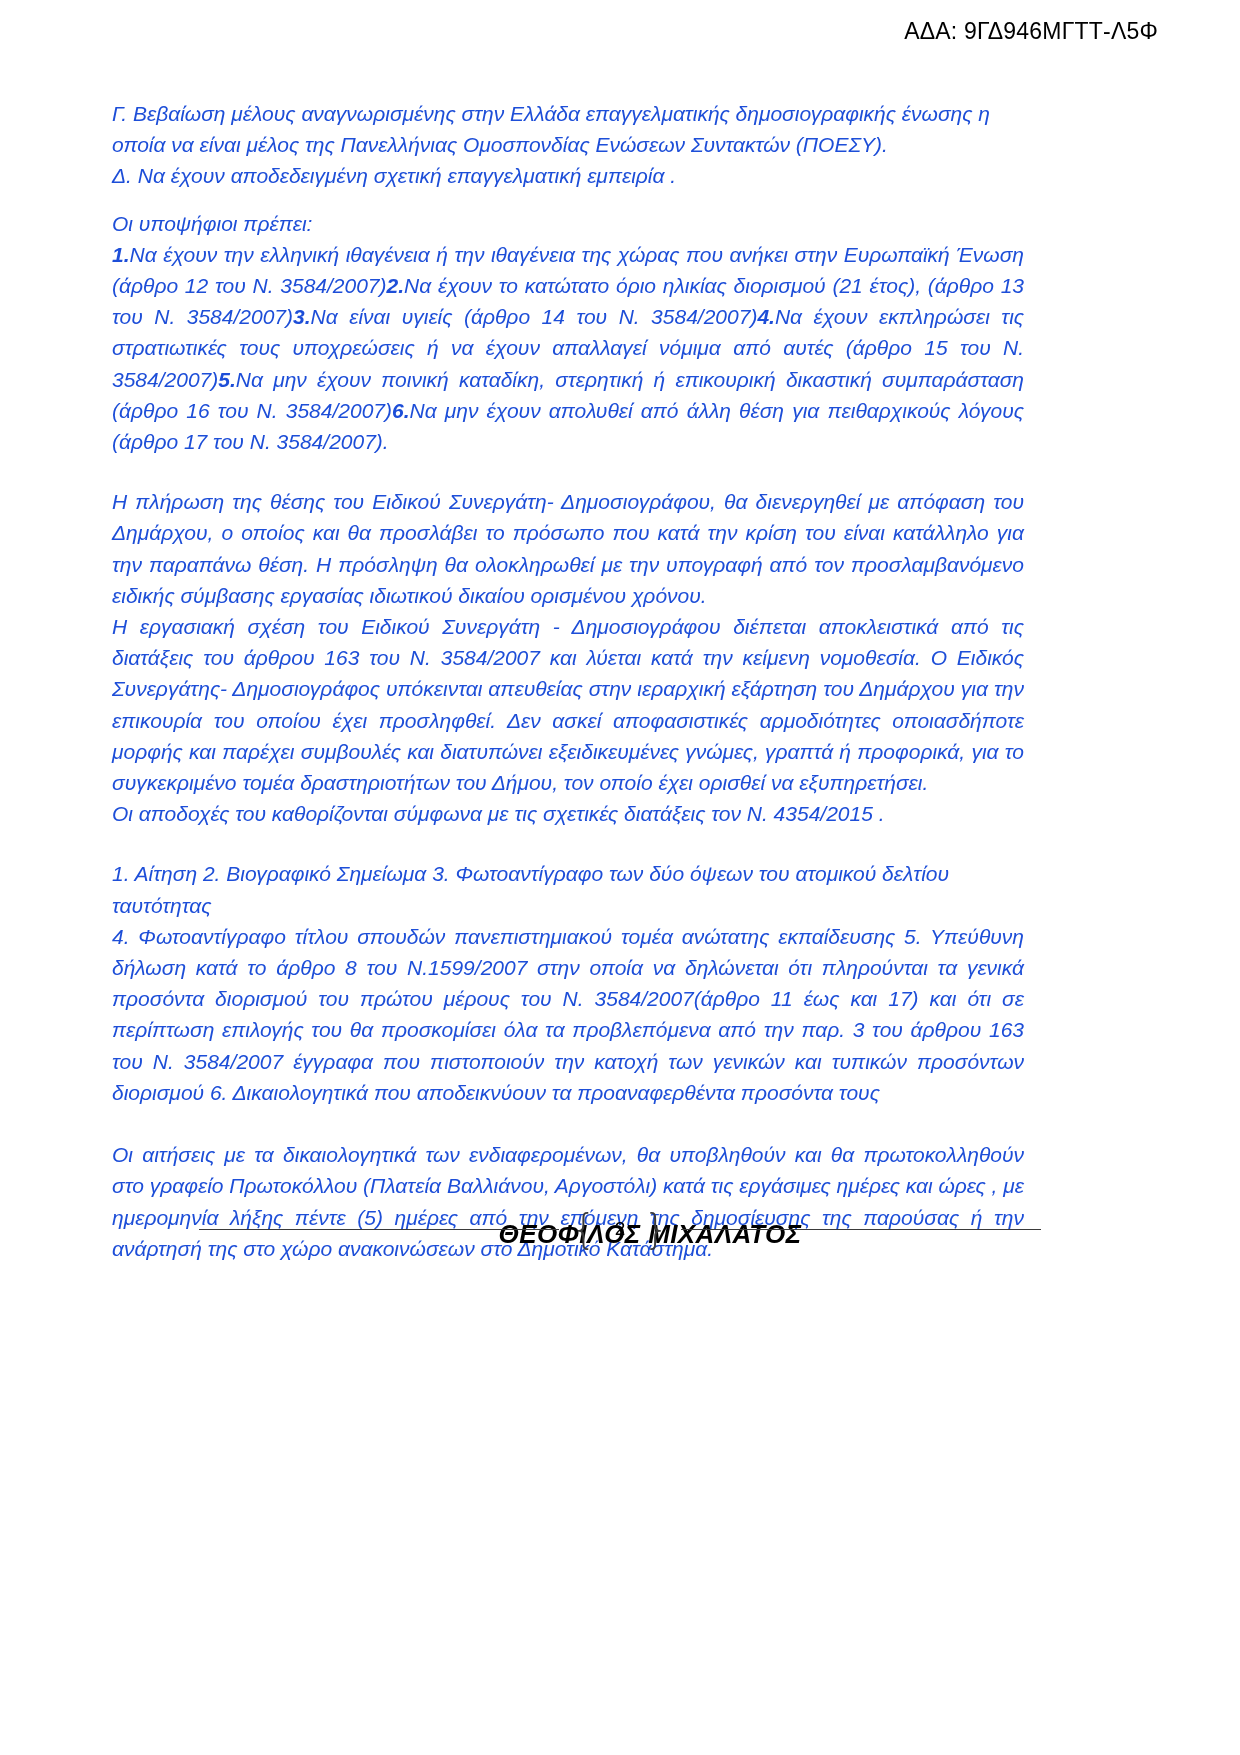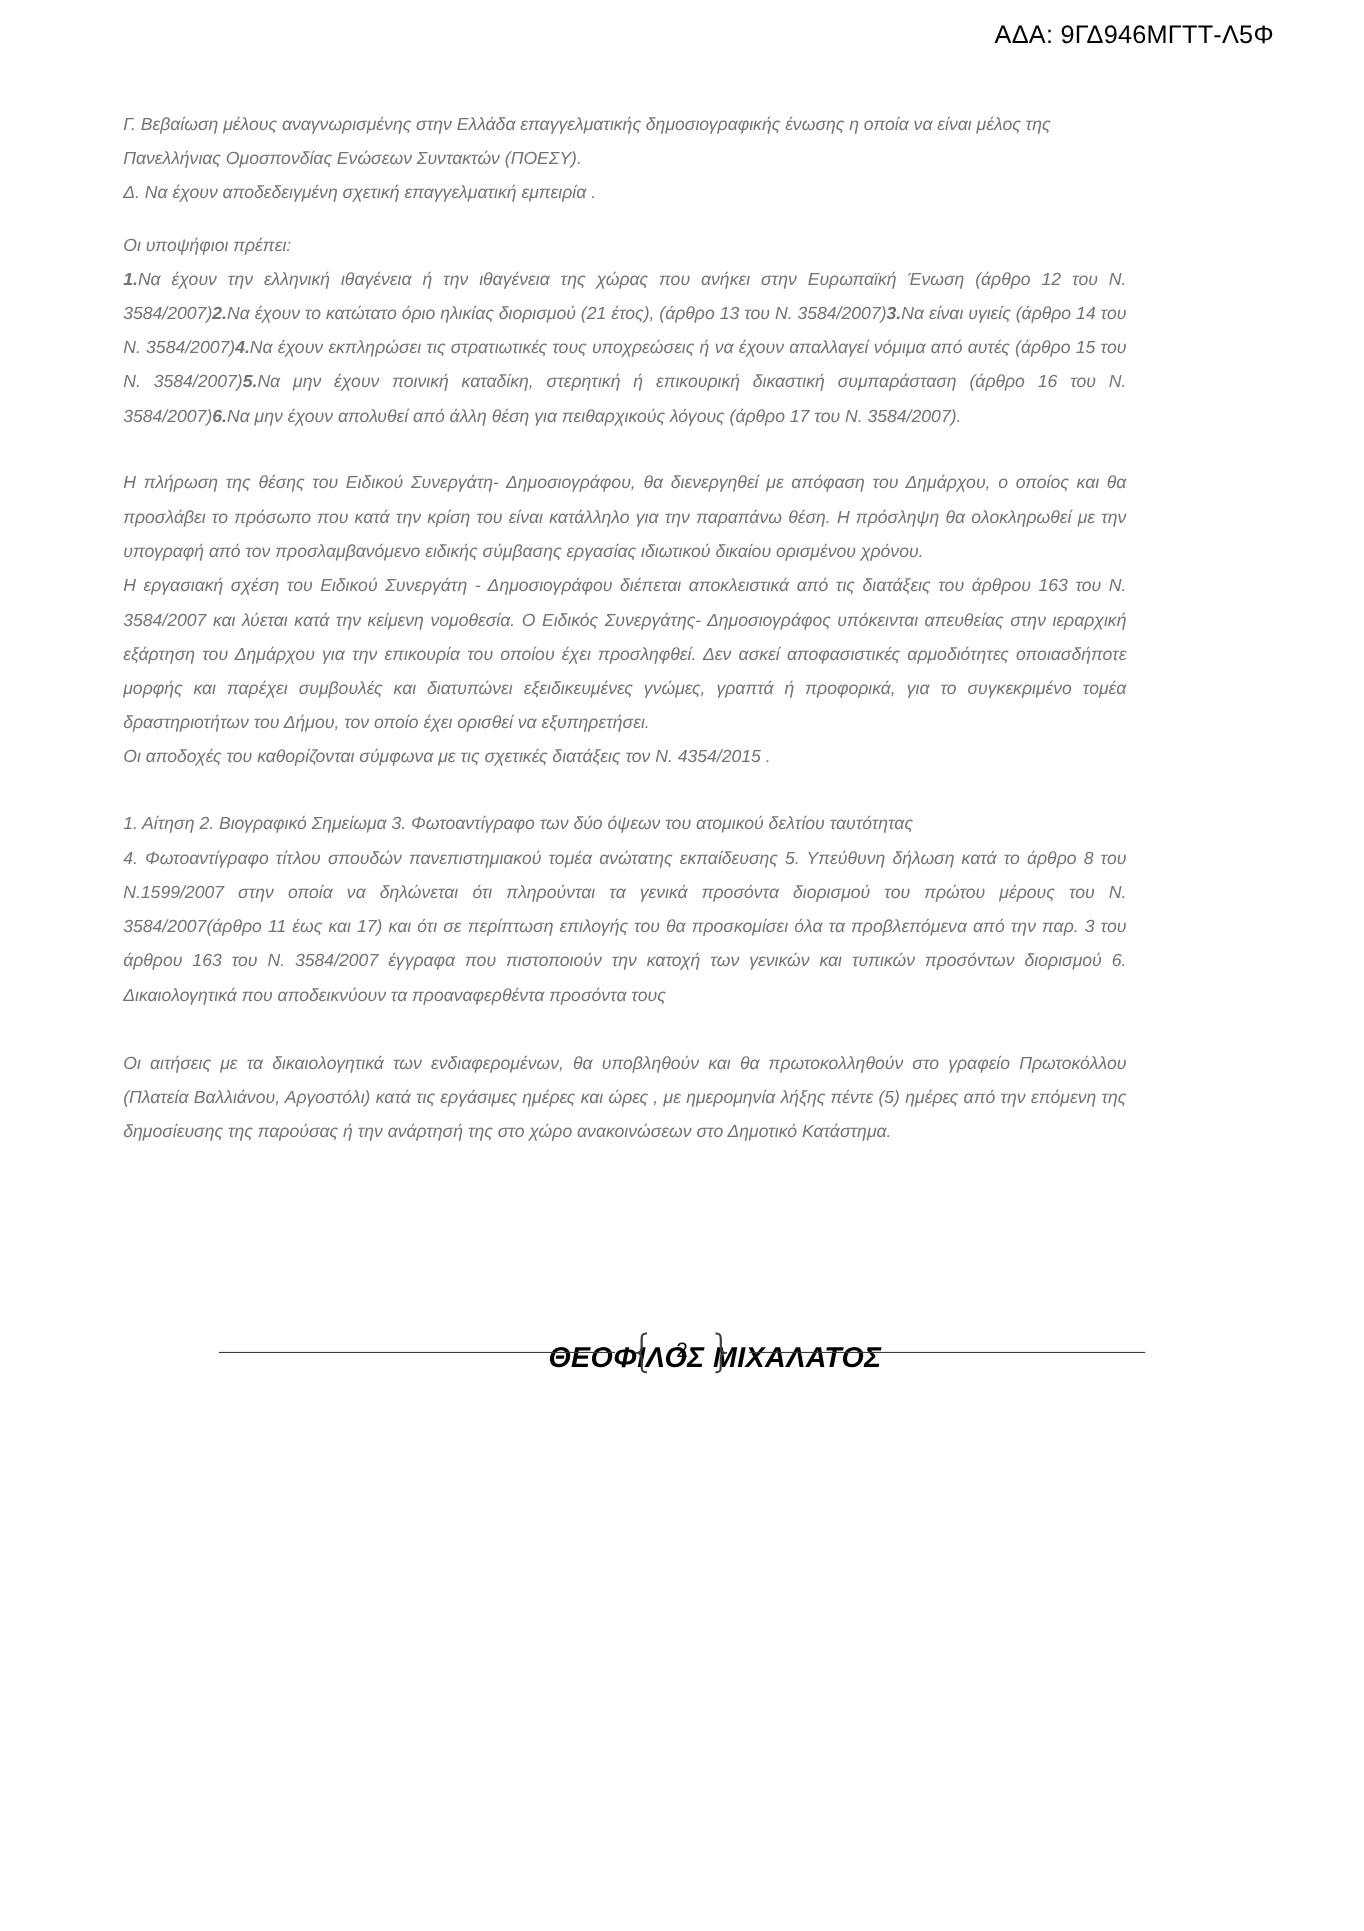--- a/index.html
+++ b/index.html
@@ -35,26 +35,26 @@
   
   .content {
     position: absolute;
     left: 112px;
     top: 98px;
     width: 912px;
   }
   .para {
     font-family: "Liberation Sans", sans-serif;
     font-style: italic;
-    font-size: 16px;
+    font-size: 21px;
     line-height: 31.2px;
     text-align: justify;
     text-justify: inter-word;
     margin: 0;
-    color: #737373;
+    color: #1d4ed8;
     -webkit-hyphens: none;
     hyphens: none;
   }
   .para.left { text-align: left; }
   .para b { font-weight: 700; font-style: italic; }
   .gap-sm { height: 16px; }
   .gap-md { height: 29px; }
   .gap-lg { height: 31px; }
 
   

